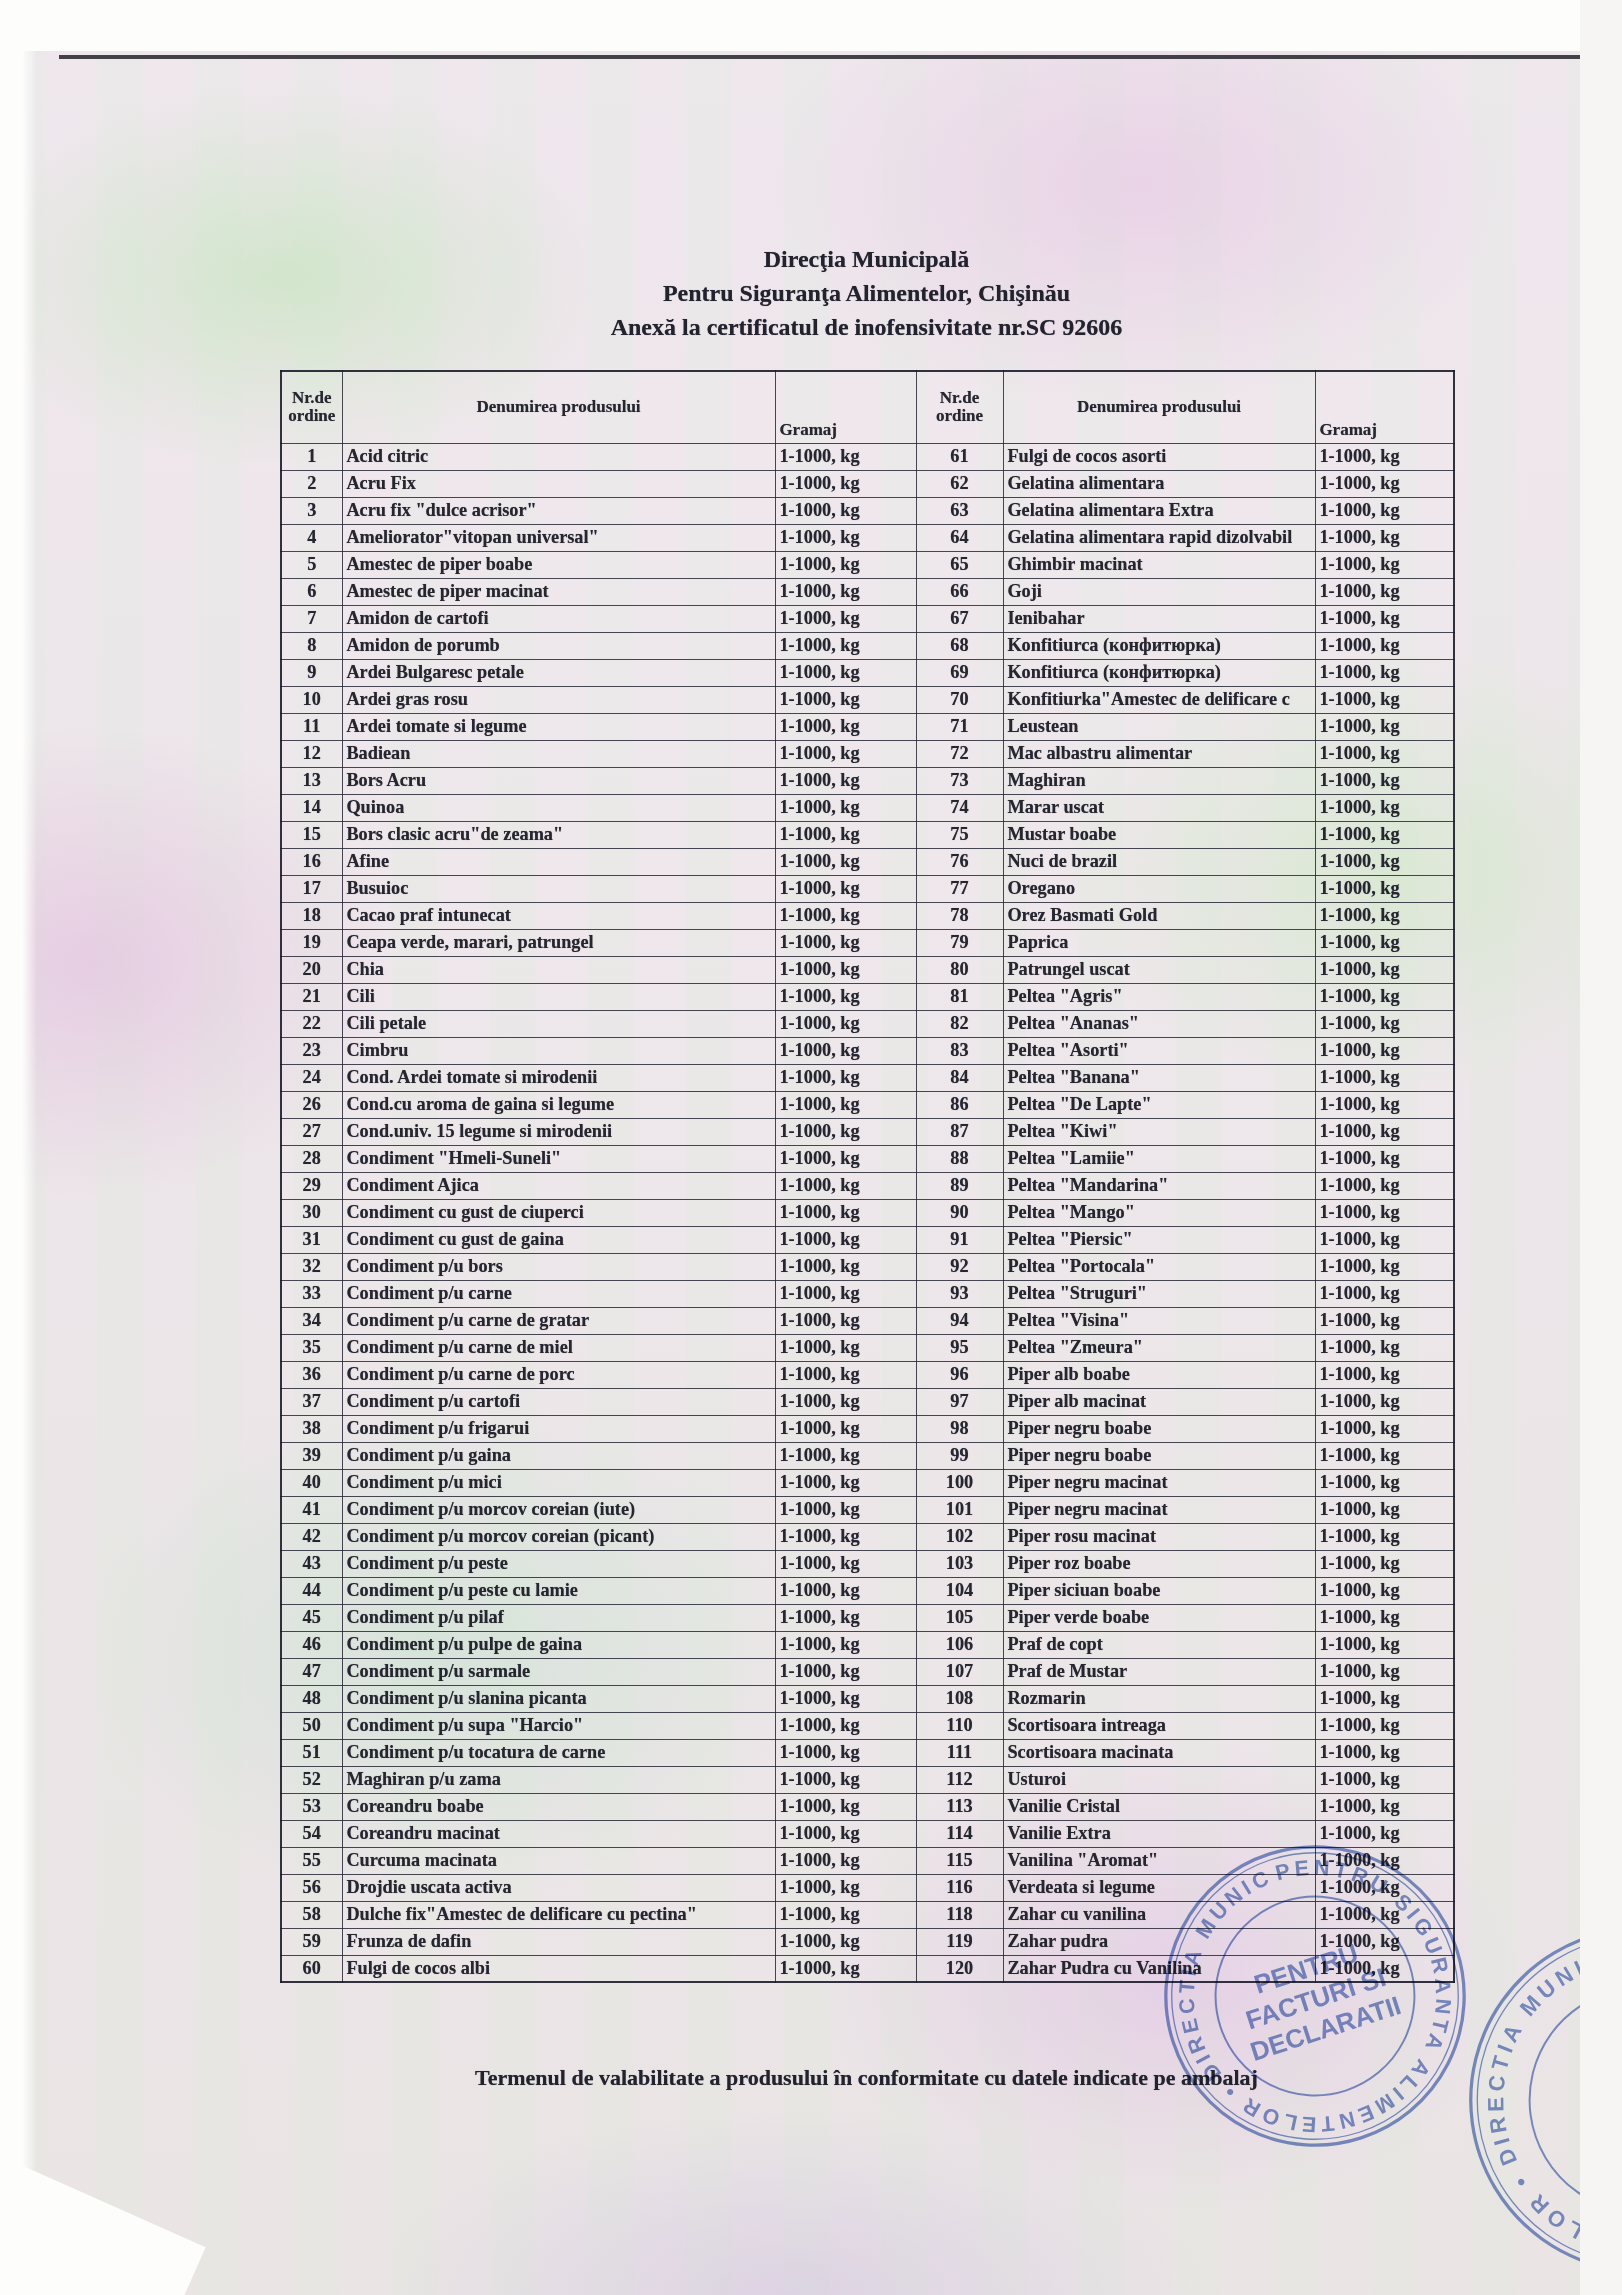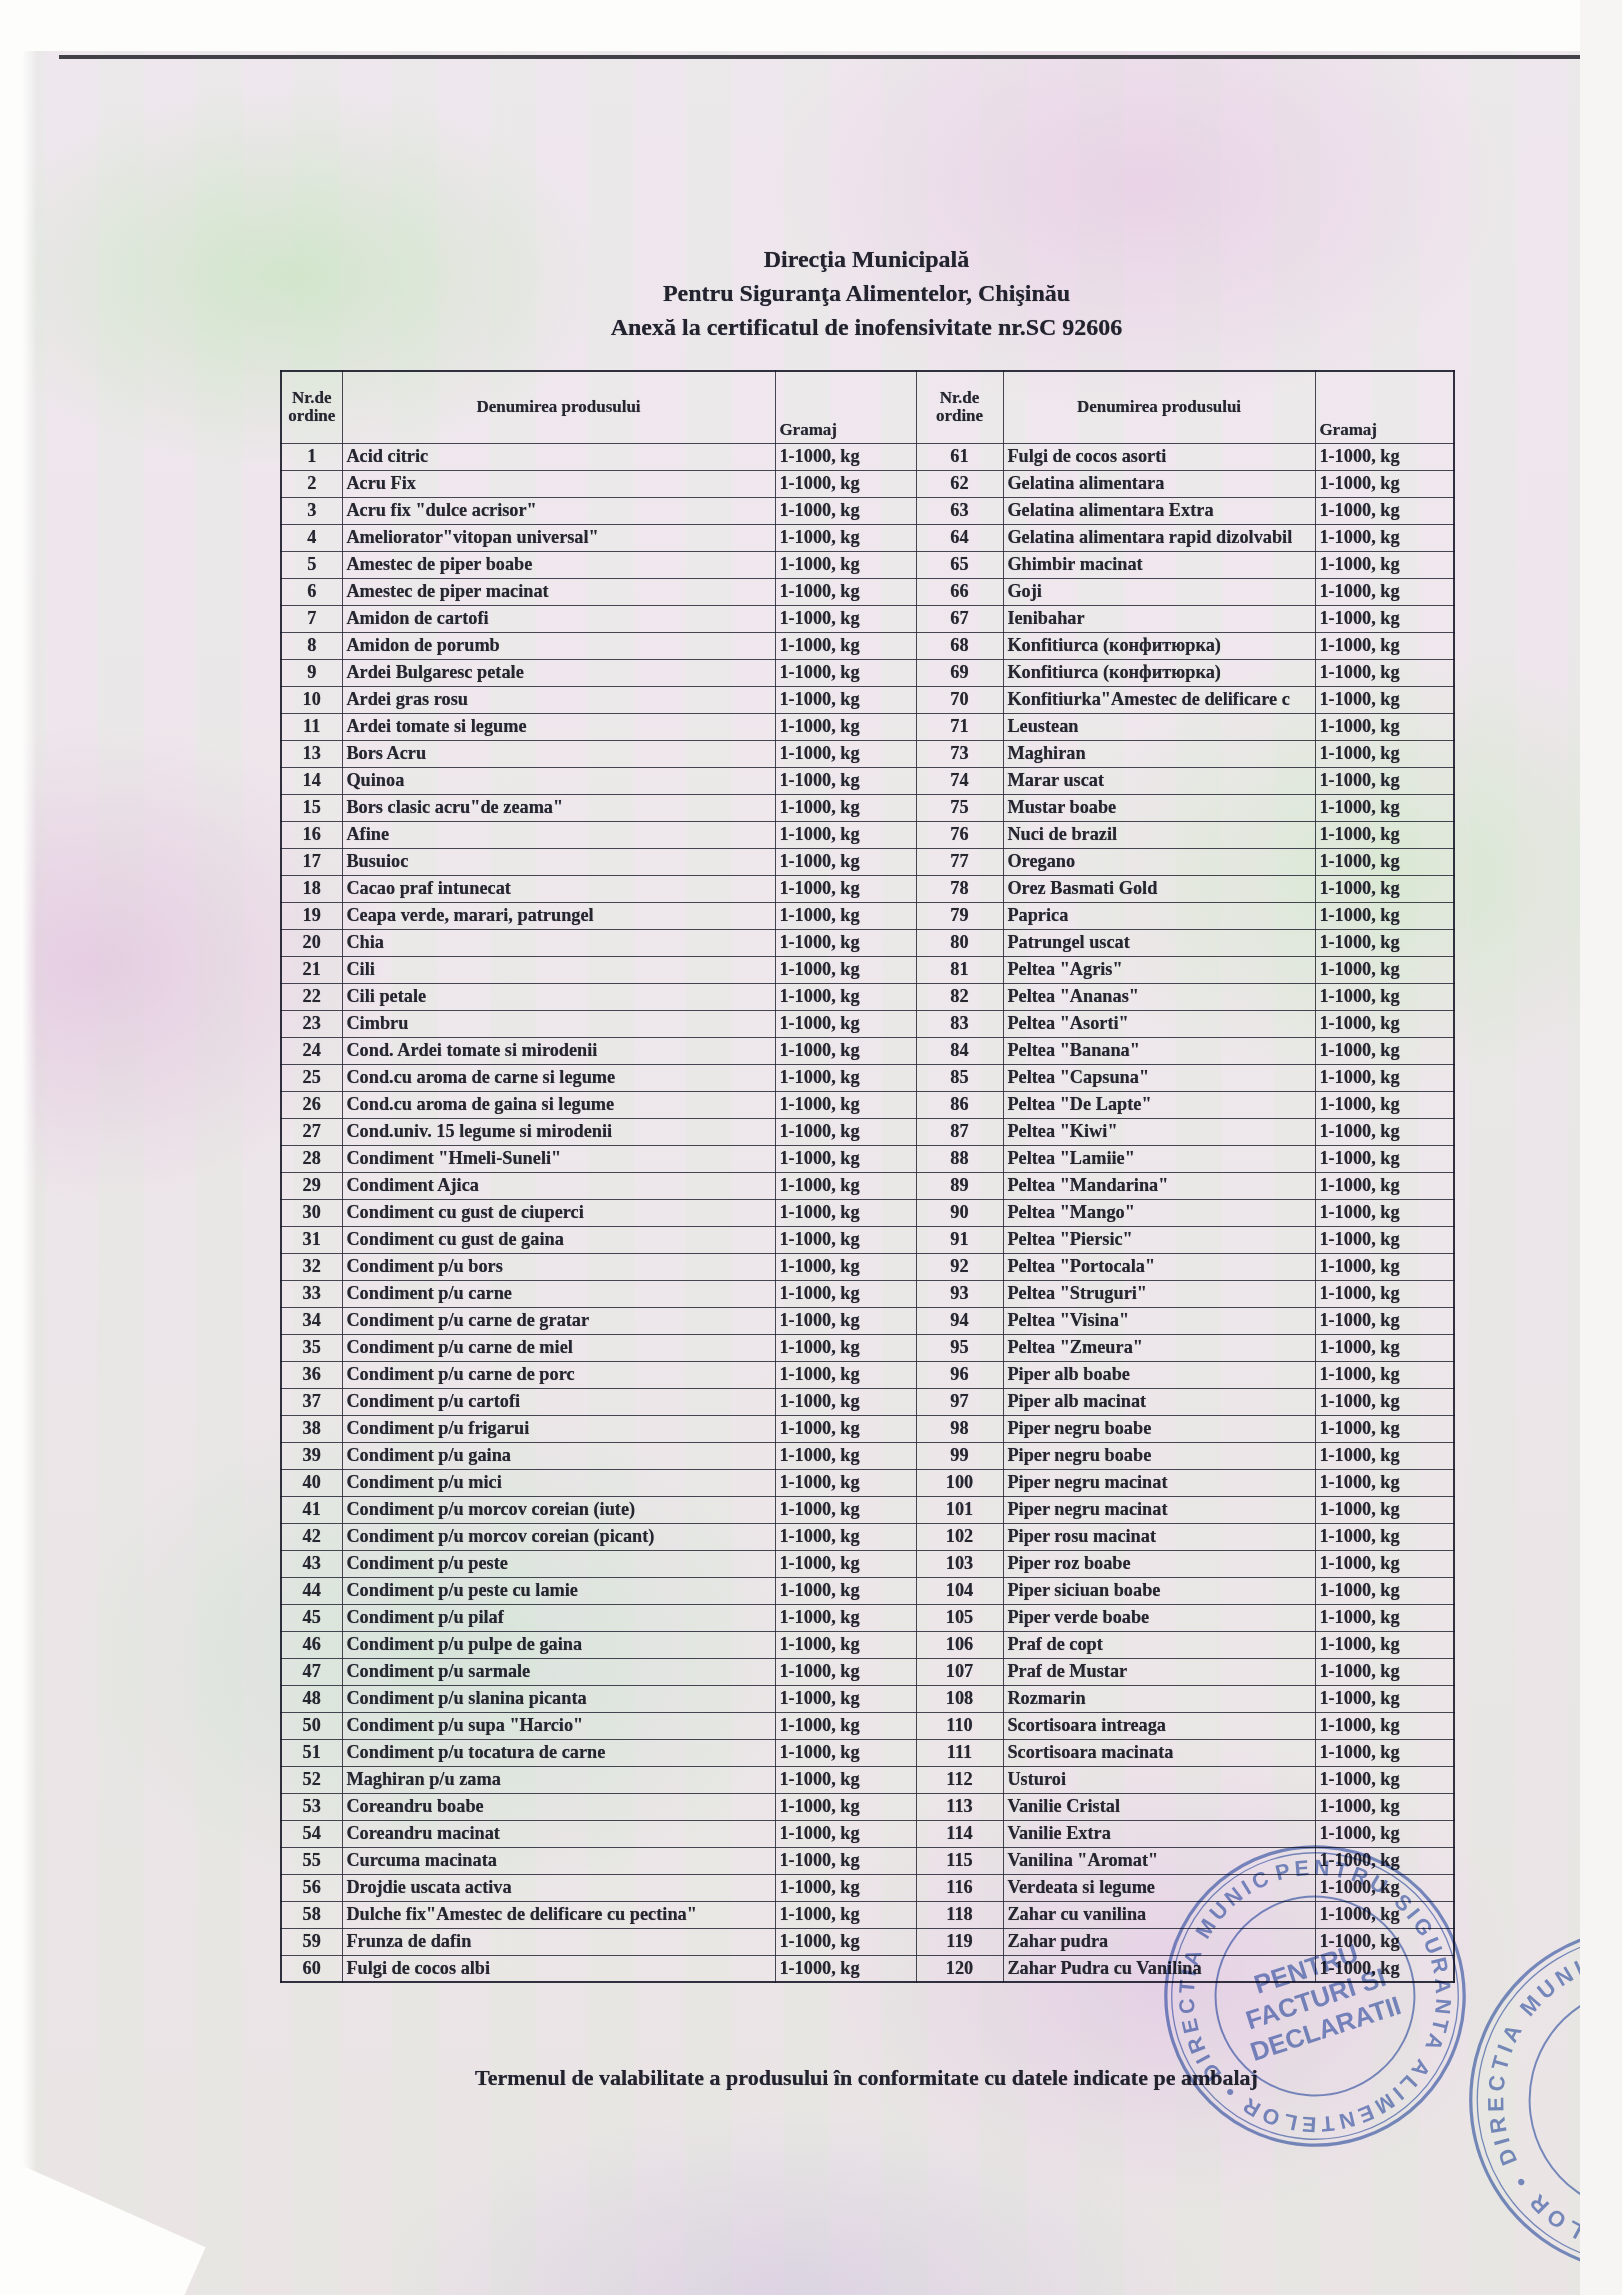--- a/index.html
+++ b/index.html
@@ -178,20 +178,28 @@
         </tr>
         <tr>
           <td class="c-num">11</td>
           <td class="c-name">Ardei tomate si legume</td>
           <td class="c-gram">1-1000, kg</td>
           <td class="c-num">71</td>
           <td class="c-name">Leustean</td>
           <td class="c-gram">1-1000, kg</td>
         </tr>
         <tr>
+          <td class="c-num">12</td>
+          <td class="c-name">Badiean</td>
+          <td class="c-gram">1-1000, kg</td>
+          <td class="c-num">72</td>
+          <td class="c-name">Mac albastru alimentar</td>
+          <td class="c-gram">1-1000, kg</td>
+        </tr>
+        <tr>
           <td class="c-num">13</td>
           <td class="c-name">Bors Acru</td>
           <td class="c-gram">1-1000, kg</td>
           <td class="c-num">73</td>
           <td class="c-name">Maghiran</td>
           <td class="c-gram">1-1000, kg</td>
         </tr>
         <tr>
           <td class="c-num">14</td>
           <td class="c-name">Quinoa</td>
@@ -271,28 +279,20 @@
           <td class="c-num">83</td>
           <td class="c-name">Peltea "Asorti"</td>
           <td class="c-gram">1-1000, kg</td>
         </tr>
         <tr>
           <td class="c-num">24</td>
           <td class="c-name">Cond. Ardei tomate si mirodenii</td>
           <td class="c-gram">1-1000, kg</td>
           <td class="c-num">84</td>
           <td class="c-name">Peltea "Banana"</td>
-          <td class="c-gram">1-1000, kg</td>
-        </tr>
-        <tr>
-          <td class="c-num">25</td>
-          <td class="c-name">Cond.cu aroma de carne si legume</td>
-          <td class="c-gram">1-1000, kg</td>
-          <td class="c-num">85</td>
-          <td class="c-name">Peltea "Capsuna"</td>
           <td class="c-gram">1-1000, kg</td>
         </tr>
         <tr>
           <td class="c-num">26</td>
           <td class="c-name">Cond.cu aroma de gaina si legume</td>
           <td class="c-gram">1-1000, kg</td>
           <td class="c-num">86</td>
           <td class="c-name">Peltea "De Lapte"</td>
           <td class="c-gram">1-1000, kg</td>
         </tr>

